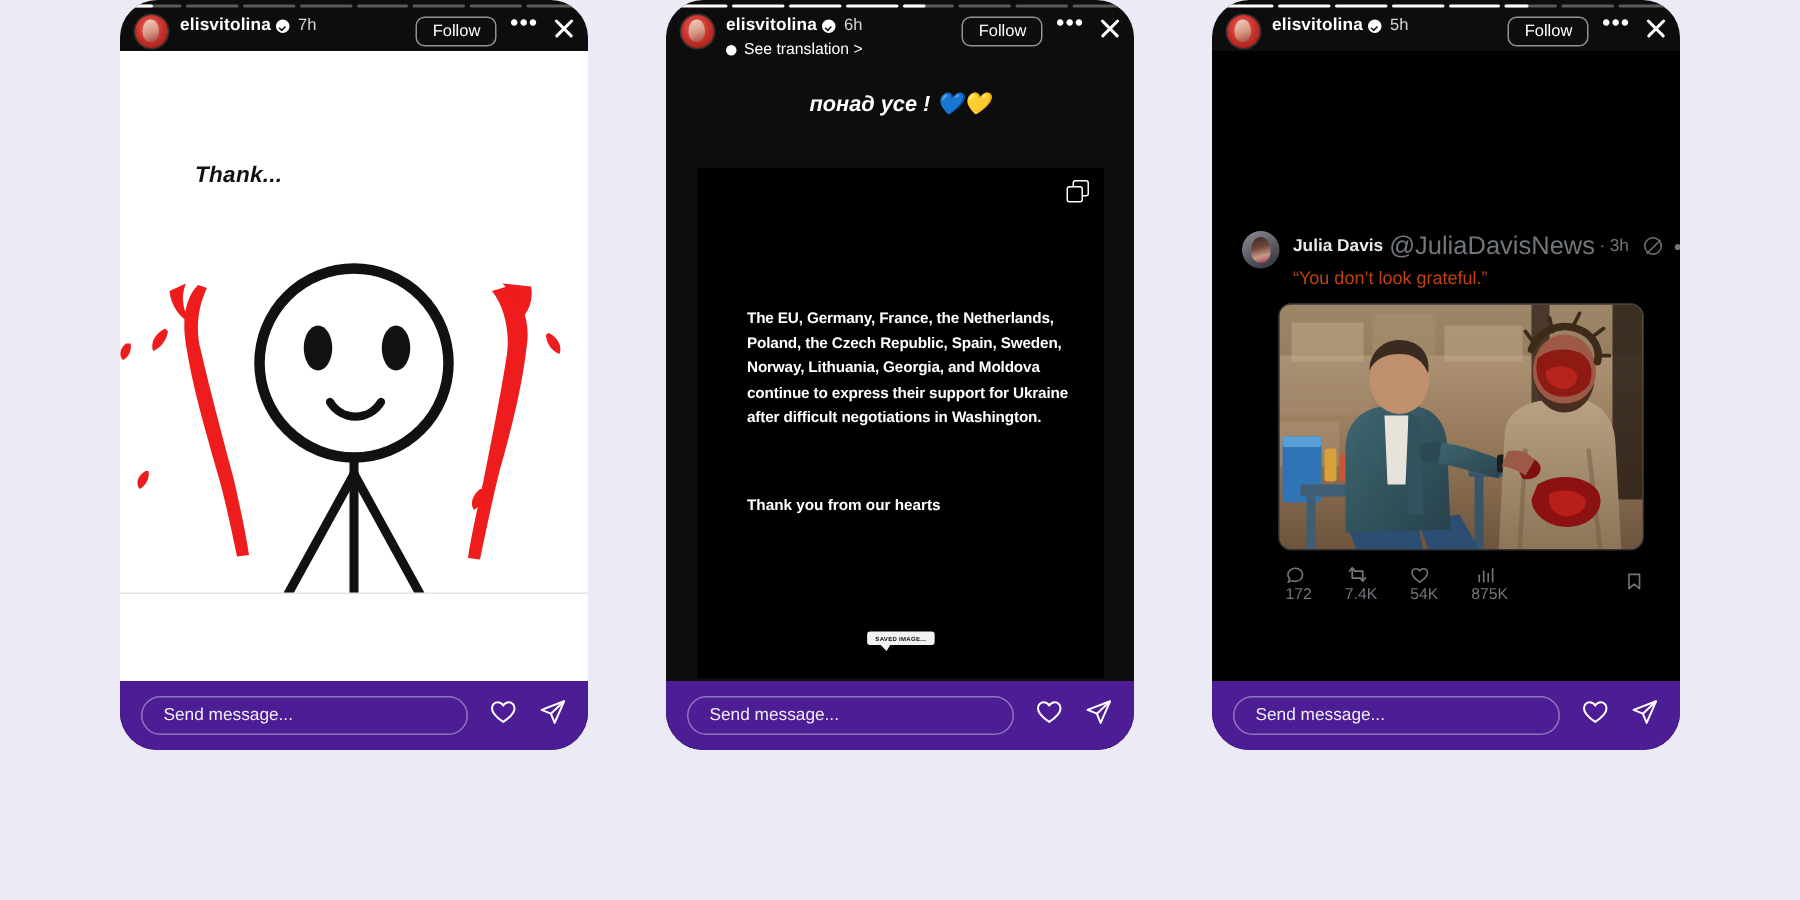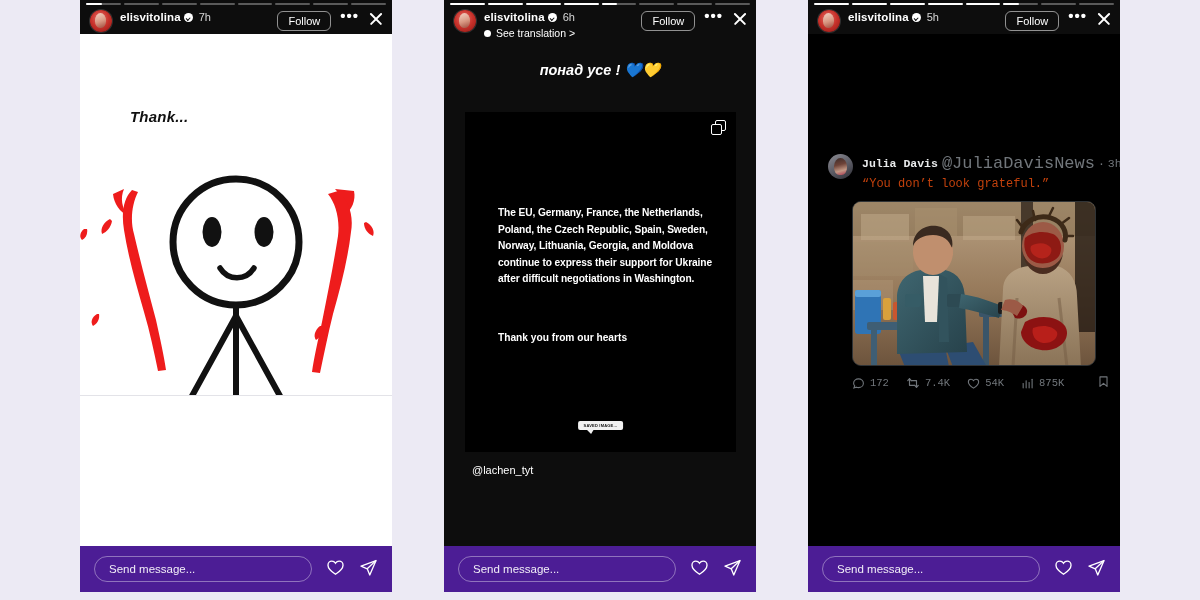--- a/index.html
+++ b/index.html
@@ -5,21 +5,21 @@
   * { margin:0; padding:0; box-sizing:border-box; }
   html, body {
     width:1200px; height:600px;
     background:#eceaf4;
     font-family:"Liberation Sans", sans-serif;
     overflow:hidden;
   }
   .screen { position:relative; width:1200px; height:600px; display:flex; }
 
   
-  .panel { position:relative; height:592px; background:#0d0d0d; overflow:hidden; }
+  .panel { position:relative; height:500px; background:#0d0d0d; overflow:hidden;border-radius:25px; }
   .panel.p1 { width:312px; margin-left:80px; }
   .panel.p2 { width:312px; margin-left:52px; }
   .panel.p3 { width:312px; margin-left:52px; }
 
   
   .progress {
     position:absolute; top:3px; left:6px; right:6px;
     display:flex; gap:3px; z-index:40;
   }
   .progress .seg {
@@ -176,21 +176,21 @@
   .handle {
     position:absolute; left:28px; top:418px;
     color:#fff; font-size:11px; font-weight:400;
   }
 
   
   .p3media {
     position:absolute; top:34px; left:0; right:0; bottom:46px;
     background:#000;
   }
-  .tweet { position:absolute; left:20px; top:120px; right:12px;font-family:Liberation Mono, monospace; }
+  .tweet { position:absolute; left:20px; top:120px; right:12px; }
   .twhead { display:flex; align-items:flex-start; }
   .twavatar {
     width:25px; height:25px; border-radius:50%; flex:none;
     overflow:hidden; position:relative;
     background:linear-gradient(150deg,#8d8d95 0%, #55555e 60%, #2d2d34 100%);
   }
   .twavatar::after {
     content:""; position:absolute; left:6px; top:4px;
     width:13px; height:17px; border-radius:50% 50% 42% 42%;
     background:linear-gradient(165deg,#3a2a28 0%, #6e4338 40%, #c59a86 72%, #a8354f 100%);
@@ -222,21 +222,21 @@
   .twimage {
     margin-top:9px; margin-left:-10px;
     width:244px; height:165px; border-radius:9px;
     border:1px solid #2f3336; overflow:hidden; position:relative;
     background:#5a4a38;
   }
   .twstats {
     display:flex; align-items:center; margin-top:9px; margin-left:-10px;
     width:244px; color:#71767b; font-size:10.5px;
   }
-  .stat { display:flex; align-items:center; margin-right:17px; }
+  .stat { display:flex; align-items:center; margin-right:17px;flex-direction:column; }
   .stat .sv { margin-left:5px; }
   .statend { margin-left:auto; display:flex; align-items:center; }
   .statend .si { margin-left:16px; }
 </style>
 </head>
 <body>
 
 <div class="screen">
 
   <div class="panel p1">

